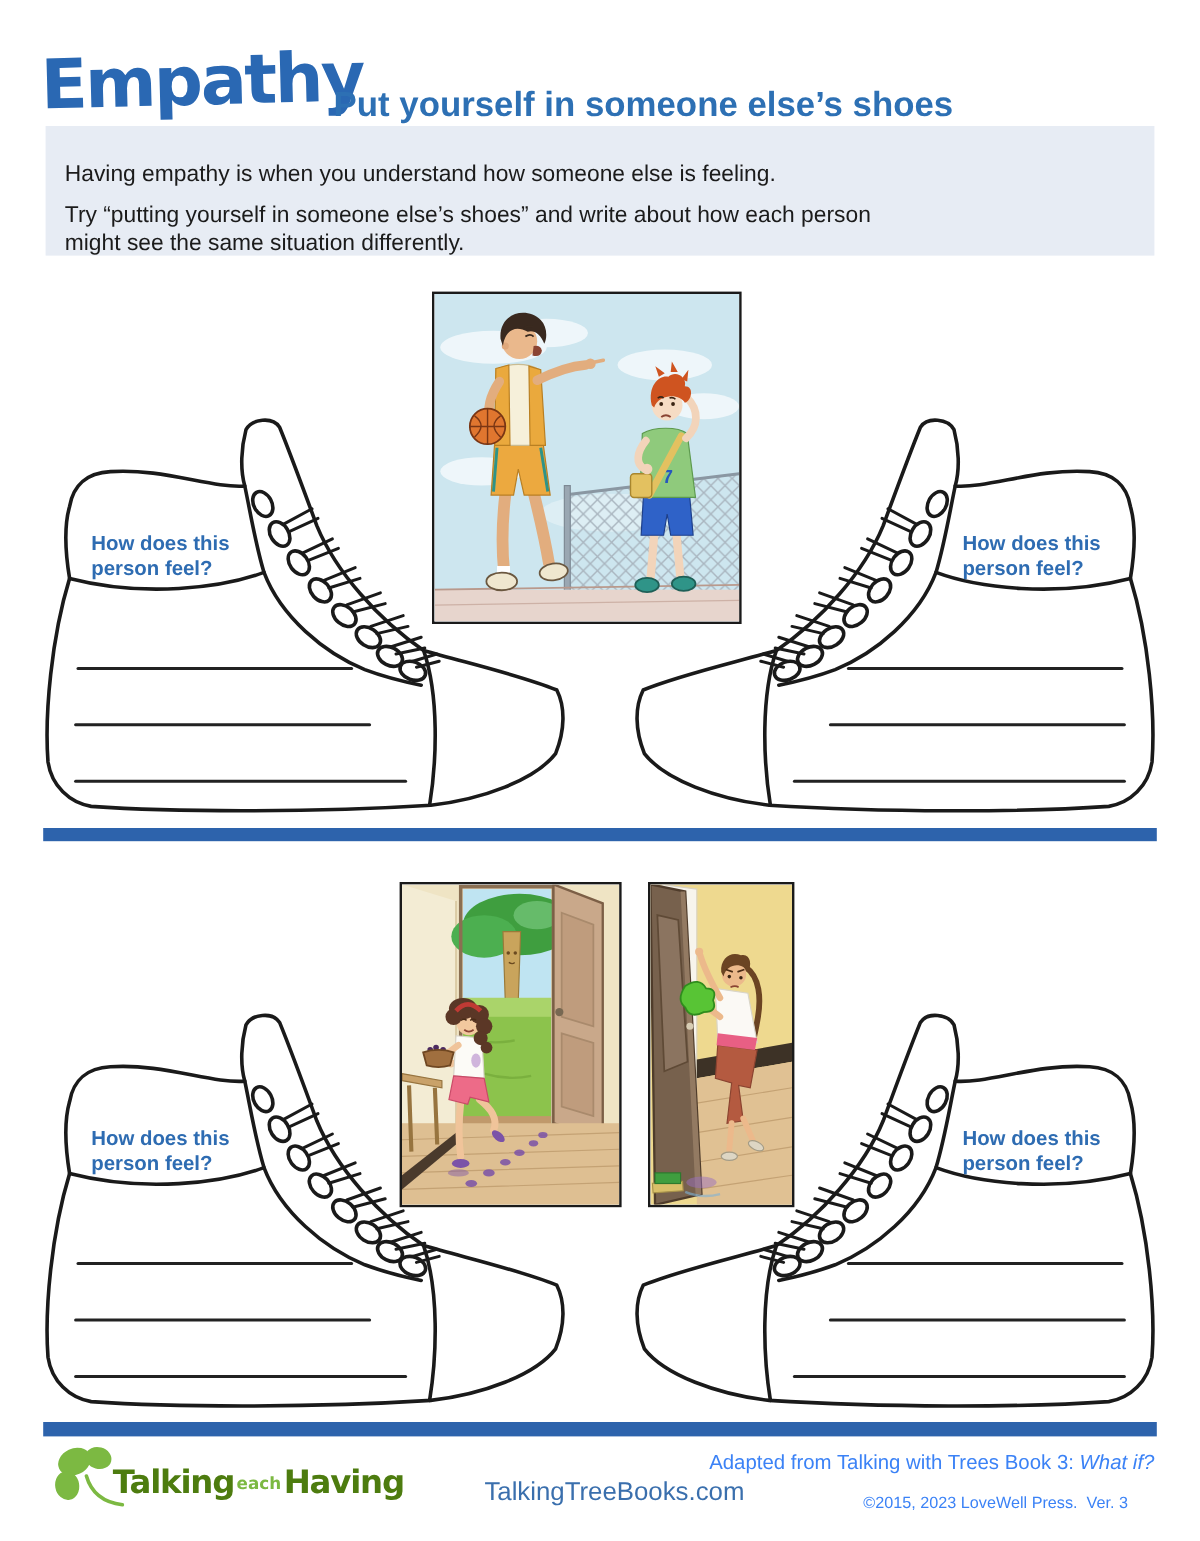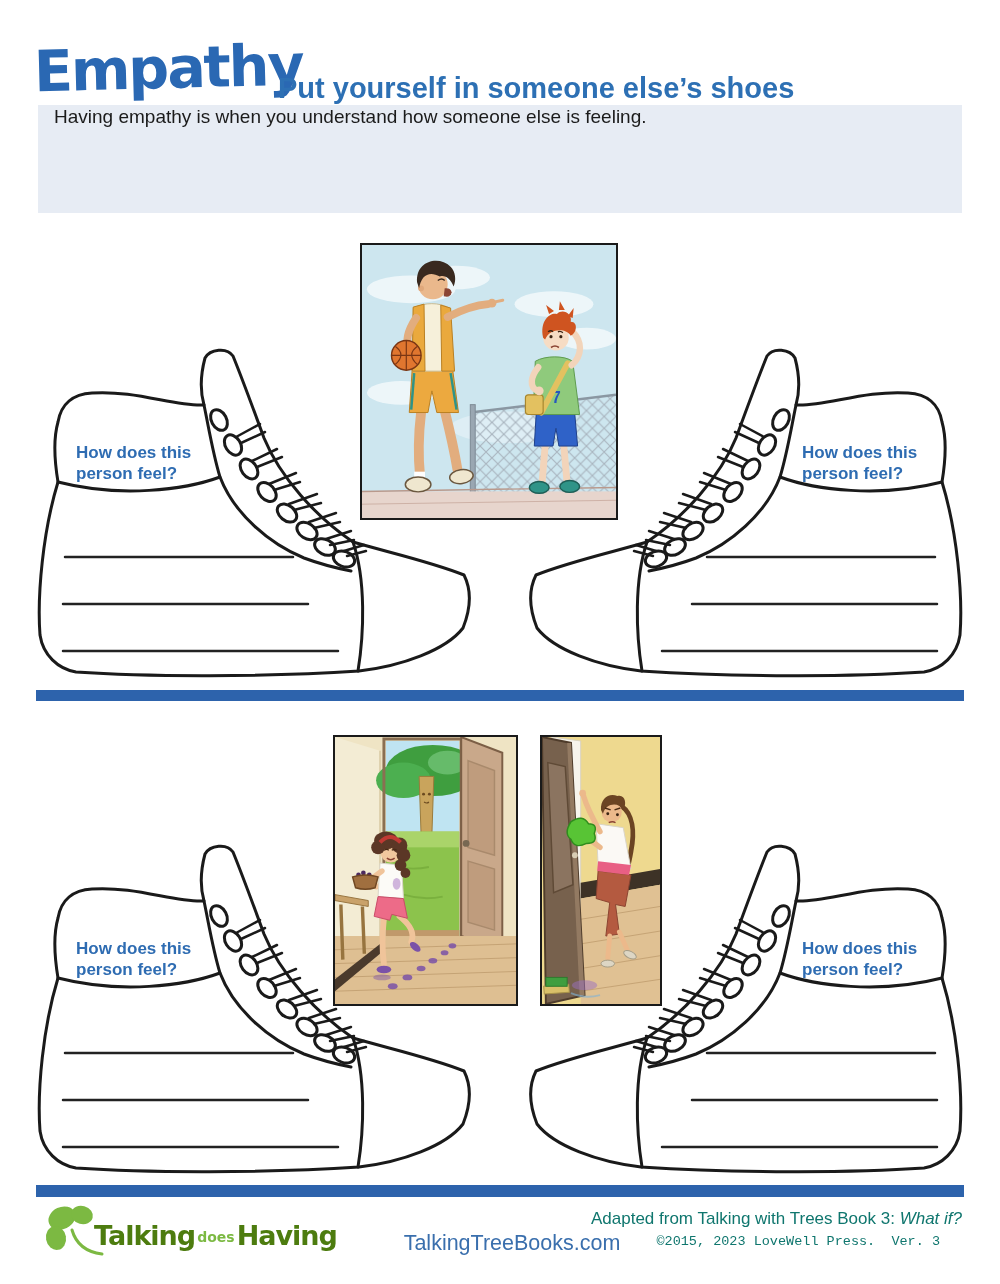--- a/index.html
+++ b/index.html
@@ -7,21 +7,21 @@
         font-family:"Liberation Sans",sans-serif;}
 
   
   .title{position:absolute;left:34px;top:40px;margin:0;font-family:"DejaVu Sans",sans-serif;
          font-weight:800;font-size:57px;line-height:1;color:#2a68b3;letter-spacing:-2px;
          transform:rotate(-1.5deg);}
   .subtitle{position:absolute;left:278px;top:72px;font-size:29px;font-weight:600;color:#2d70b4;}
 
   .intro-box{position:absolute;left:38px;top:105px;width:924px;height:108px;background:#e7ecf4;}
   .intro-box p{margin:0;padding-left:16px;font-size:19px;color:#1b1b1b;line-height:1.22;}
-  .intro-box .p1{padding-top:0;}
+  .intro-box .p1{padding-top:29px;}
   .intro-box .p2{margin-top:11px;width:700px;}
 
   
   .panel{position:absolute;border:2.5px solid #1a1a1a;background:#fff;box-sizing:border-box;overflow:hidden;}
   .panel svg{display:block;width:100%;height:100%;}
   .panel-1{left:360px;top:243px;width:258px;height:277px;}
   .panel-2a{left:333px;top:735px;width:185px;height:271px;}
   .panel-2b{left:540px;top:735px;width:122px;height:271px;}
 
   
@@ -38,24 +38,24 @@
   .divider-2{top:1185px;height:12px;}
 
   
   .footer-logo{position:absolute;left:42px;top:1198px;width:300px;height:72px;}
   .logo-leaves{position:absolute;left:0;top:4px;}
   .logo-text{position:absolute;left:52px;top:22px;white-space:nowrap;}
   .logo-big{font-family:"DejaVu Sans",sans-serif;font-weight:800;font-size:27px;color:#4d7c0f;letter-spacing:-1px;}
   .logo-small{font-family:"DejaVu Sans",sans-serif;font-weight:700;font-size:14px;color:#7cb942;
               vertical-align:3px;margin:0 2px;}
   .website{position:absolute;left:0;right:0;top:1231px;text-align:center;font-size:21.5px;color:#3a6fad;padding-left:24px;}
-  .footer-credits{position:absolute;right:38px;top:1209px;text-align:right;color:#0f766e;}
+  .footer-credits{position:absolute;right:38px;top:1209px;text-align:right;color:#3b82f6;}
   .credit-line1{font-size:17px;}
   .credit-line1 em{font-style:italic;}
-  .credit-line2{font-size:13.5px;margin-top:5px;padding-right:22px;white-space:pre;font-family:Liberation Mono, monospace;}
+  .credit-line2{font-size:13.5px;margin-top:16px;padding-right:22px;white-space:pre;}
 </style>
 </head>
 <body>
 
 <svg width="0" height="0" style="position:absolute" aria-hidden="true">
   <defs>
     <g id="shoe-shape" fill="#ffffff" stroke="#1a1a1a" stroke-width="3" stroke-linecap="round" stroke-linejoin="round">
       <path d="M175,12 C180,3 197,1 203,10 C212,32 223,62 234,92 C250,131 286,171 323,196
                C357,206 402,216 434,229 C441,243 441,262 433,282 C416,304 372,320 329,325
                C235,331 118,331 46,326 C28,323 13,309 10,289 C7,249 13,185 28,136
@@ -97,20 +97,21 @@
   </defs>
 </svg>
 
 <div class="page">
 
   <h1 class="title">Empathy</h1>
   <div class="subtitle">Put yourself in someone else’s shoes</div>
 
   <div class="intro-box">
     <p class="p1">Having empathy is when you understand how someone else is feeling.</p>
+    <p class="p2">Try “putting yourself in someone else’s shoes” and write about how each person might see the same situation differently.</p>
   </div>
 
   <div class="panel panel-1">
     <svg viewBox="0 0 258 277" preserveAspectRatio="none">
       <rect x="0" y="0" width="258" height="277" fill="#cde6ef"></rect>
       <g fill="#ffffff" opacity="0.65">
         <ellipse cx="50" cy="45" rx="45" ry="14"></ellipse>
           <ellipse cx="95" cy="33" rx="35" ry="12"></ellipse>
         <ellipse cx="195" cy="60" rx="40" ry="13"></ellipse>
           <ellipse cx="228" cy="95" rx="30" ry="11"></ellipse>
@@ -335,21 +336,21 @@
   <div class="divider divider-2"></div>
 
   <div class="footer-logo">
     <svg class="logo-leaves" width="62" height="62" viewBox="0 0 62 62">
       <ellipse cx="20" cy="16" rx="14" ry="11" fill="#7cb942" transform="rotate(-25 20 16)"></ellipse>
       <ellipse cx="40" cy="13" rx="11" ry="9" fill="#7cb942" transform="rotate(15 40 13)"></ellipse>
       <ellipse cx="14" cy="36" rx="10" ry="12" fill="#7cb942" transform="rotate(-10 14 36)"></ellipse>
       <path d="M30,28 C34,42 44,50 60,52" stroke="#7cb942" stroke-width="3" fill="none" stroke-linecap="round"></path>
     </svg>
     <div class="logo-text">
-      <span class="logo-big">Talking</span><span class="logo-small">does</span><span class="logo-big">Having</span>
+      <span class="logo-big">Talking</span><span class="logo-small">each</span><span class="logo-big">Having</span>
     </div>
   </div>
 
   <div class="website">TalkingTreeBooks.com</div>
 
   <div class="footer-credits">
     <div class="credit-line1">
       <span>Adapted from Talking with Trees Book 3: </span><em>What if?</em>
     </div>
     <div class="credit-line2">©2015, 2023 LoveWell Press.  Ver. 3</div>

